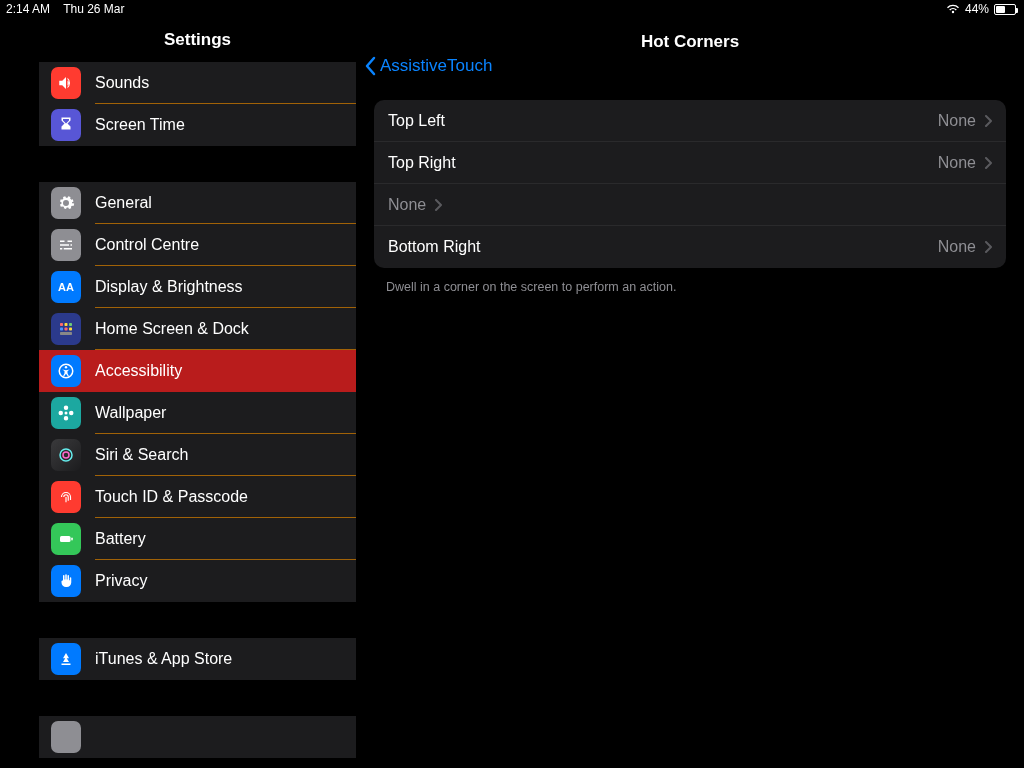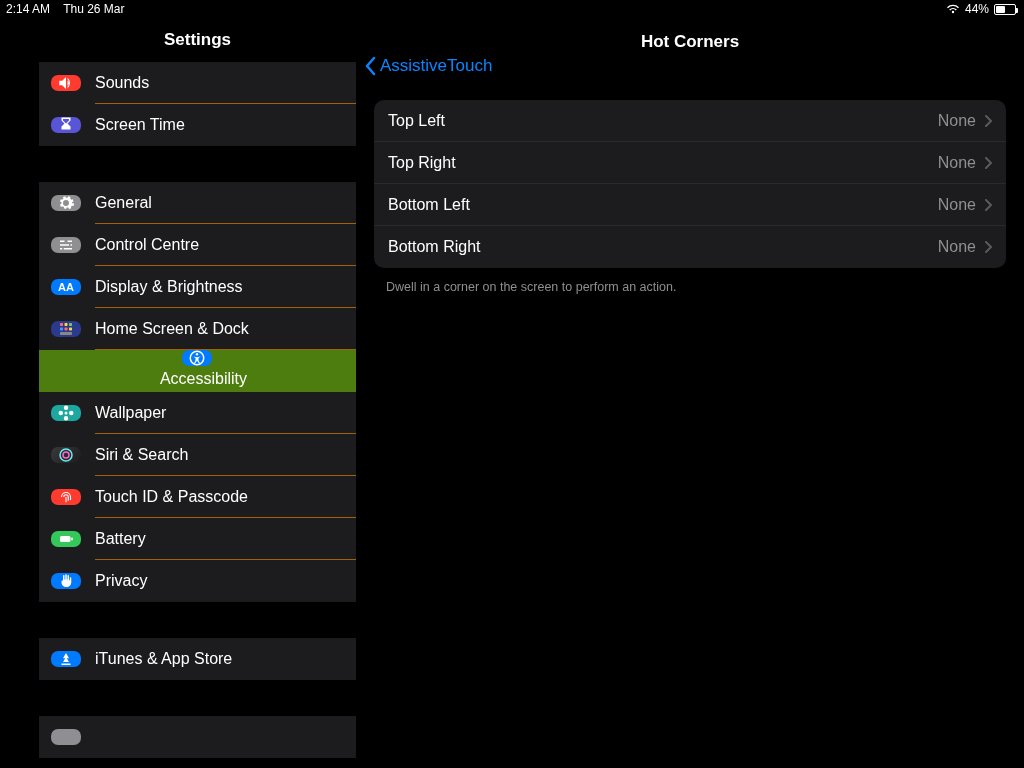--- a/index.html
+++ b/index.html
@@ -14,22 +14,22 @@
   .wifi-icon svg { width:14px; height:10px; display:block; }
 
   .container { display:flex; width:100%; height:748px; }
   .sidebar { width:356px; background:#000; height:100%; overflow:hidden;padding-left:39px; }
   .content { flex:1; background:#000; height:100%; position:relative; }
 
   .sidebar-title { text-align:center; font-size:17px; font-weight:600; color:#fff; padding:10px 0 12px 0; }
   .group { background:#1c1c1e; }
   .group-gap { height:36px; background:#000; }
   .row { display:flex; align-items:center; height:42px; padding-left:12px; cursor:pointer; }
-  .row.selected { background:#4d7c0f;flex-direction:column; }
-  .row .icon-slot { width:30px; height:16px; border-radius:7px; flex-shrink:0; display:flex; align-items:center; justify-content:center; margin-right:14px; }
+  .row.selected { background:#b91c1c; }
+  .row .icon-slot { width:30px; height:32px; border-radius:7px; flex-shrink:0; display:flex; align-items:center; justify-content:center; margin-right:14px; }
   .row .label-wrap { flex:1; height:100%; display:flex; align-items:center; border-bottom:1px solid #a16207; }
   .row:last-child .label-wrap { border-bottom:none; }
   .row.selected .label-wrap { border-bottom-color:transparent; }
   .row .label { font-size:16px; color:#fff; }
   .row.selected .label { color:#fff; }
 
   
   .ic-red { background:#ff3b30; }
   .ic-purple { background:#5856d6; }
   .ic-grey { background:#8e8e93; }
@@ -271,21 +271,20 @@
       <div class="prow">
         <span class="plabel">Top Right</span>
         <span class="pvalue">None</span>
         <span class="chev">
             <svg viewBox="0 0 8 12">
               <path d="M2 1l5 5-5 5" fill="none" stroke="#5a5a5e" stroke-width="2" stroke-linecap="round" stroke-linejoin="round"></path>
             </svg>
           </span>
       </div>
       <div class="prow">
-        <span class="plabel">Bottom Left</span>
         <span class="pvalue">None</span>
         <span class="chev">
             <svg viewBox="0 0 8 12">
               <path d="M2 1l5 5-5 5" fill="none" stroke="#5a5a5e" stroke-width="2" stroke-linecap="round" stroke-linejoin="round"></path>
             </svg>
           </span>
       </div>
       <div class="prow">
         <span class="plabel">Bottom Right</span>
         <span class="pvalue">None</span>

